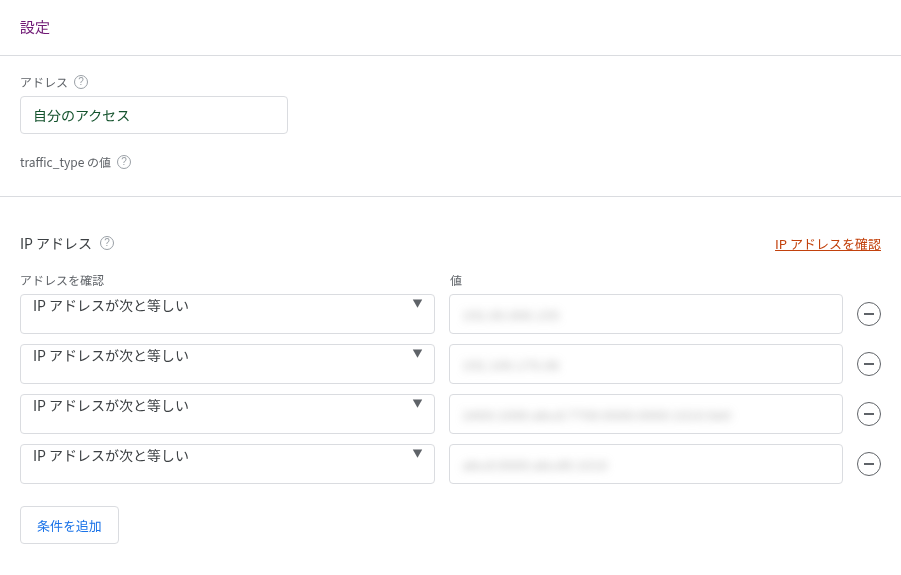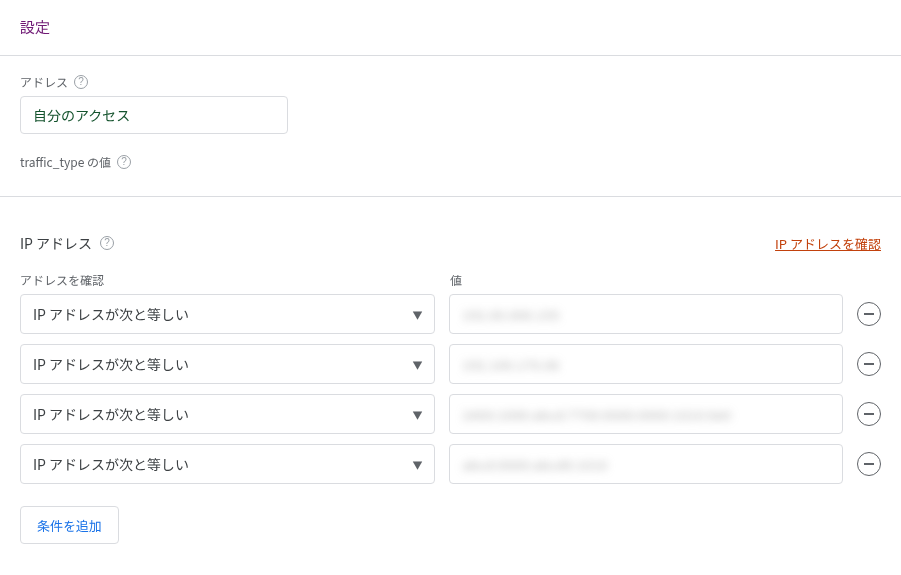--- a/index.html
+++ b/index.html
@@ -108,21 +108,20 @@
       margin-bottom: 10px;
     }
     .match-select {
       border: 1px solid #dadce0;
       border-radius: 4px;
       height: 40px;
       padding: 0 12px;
       font-size: 14px;
       color: #3c4043;
       display: flex;
-      align-items: center;
       justify-content: space-between;
       width: 416px;
       cursor: pointer;
     }
     .chevron-down {
       font-size: 10px;
       color: #5f6368;
     }
     .value-box {
       border: 1px solid #dadce0;

